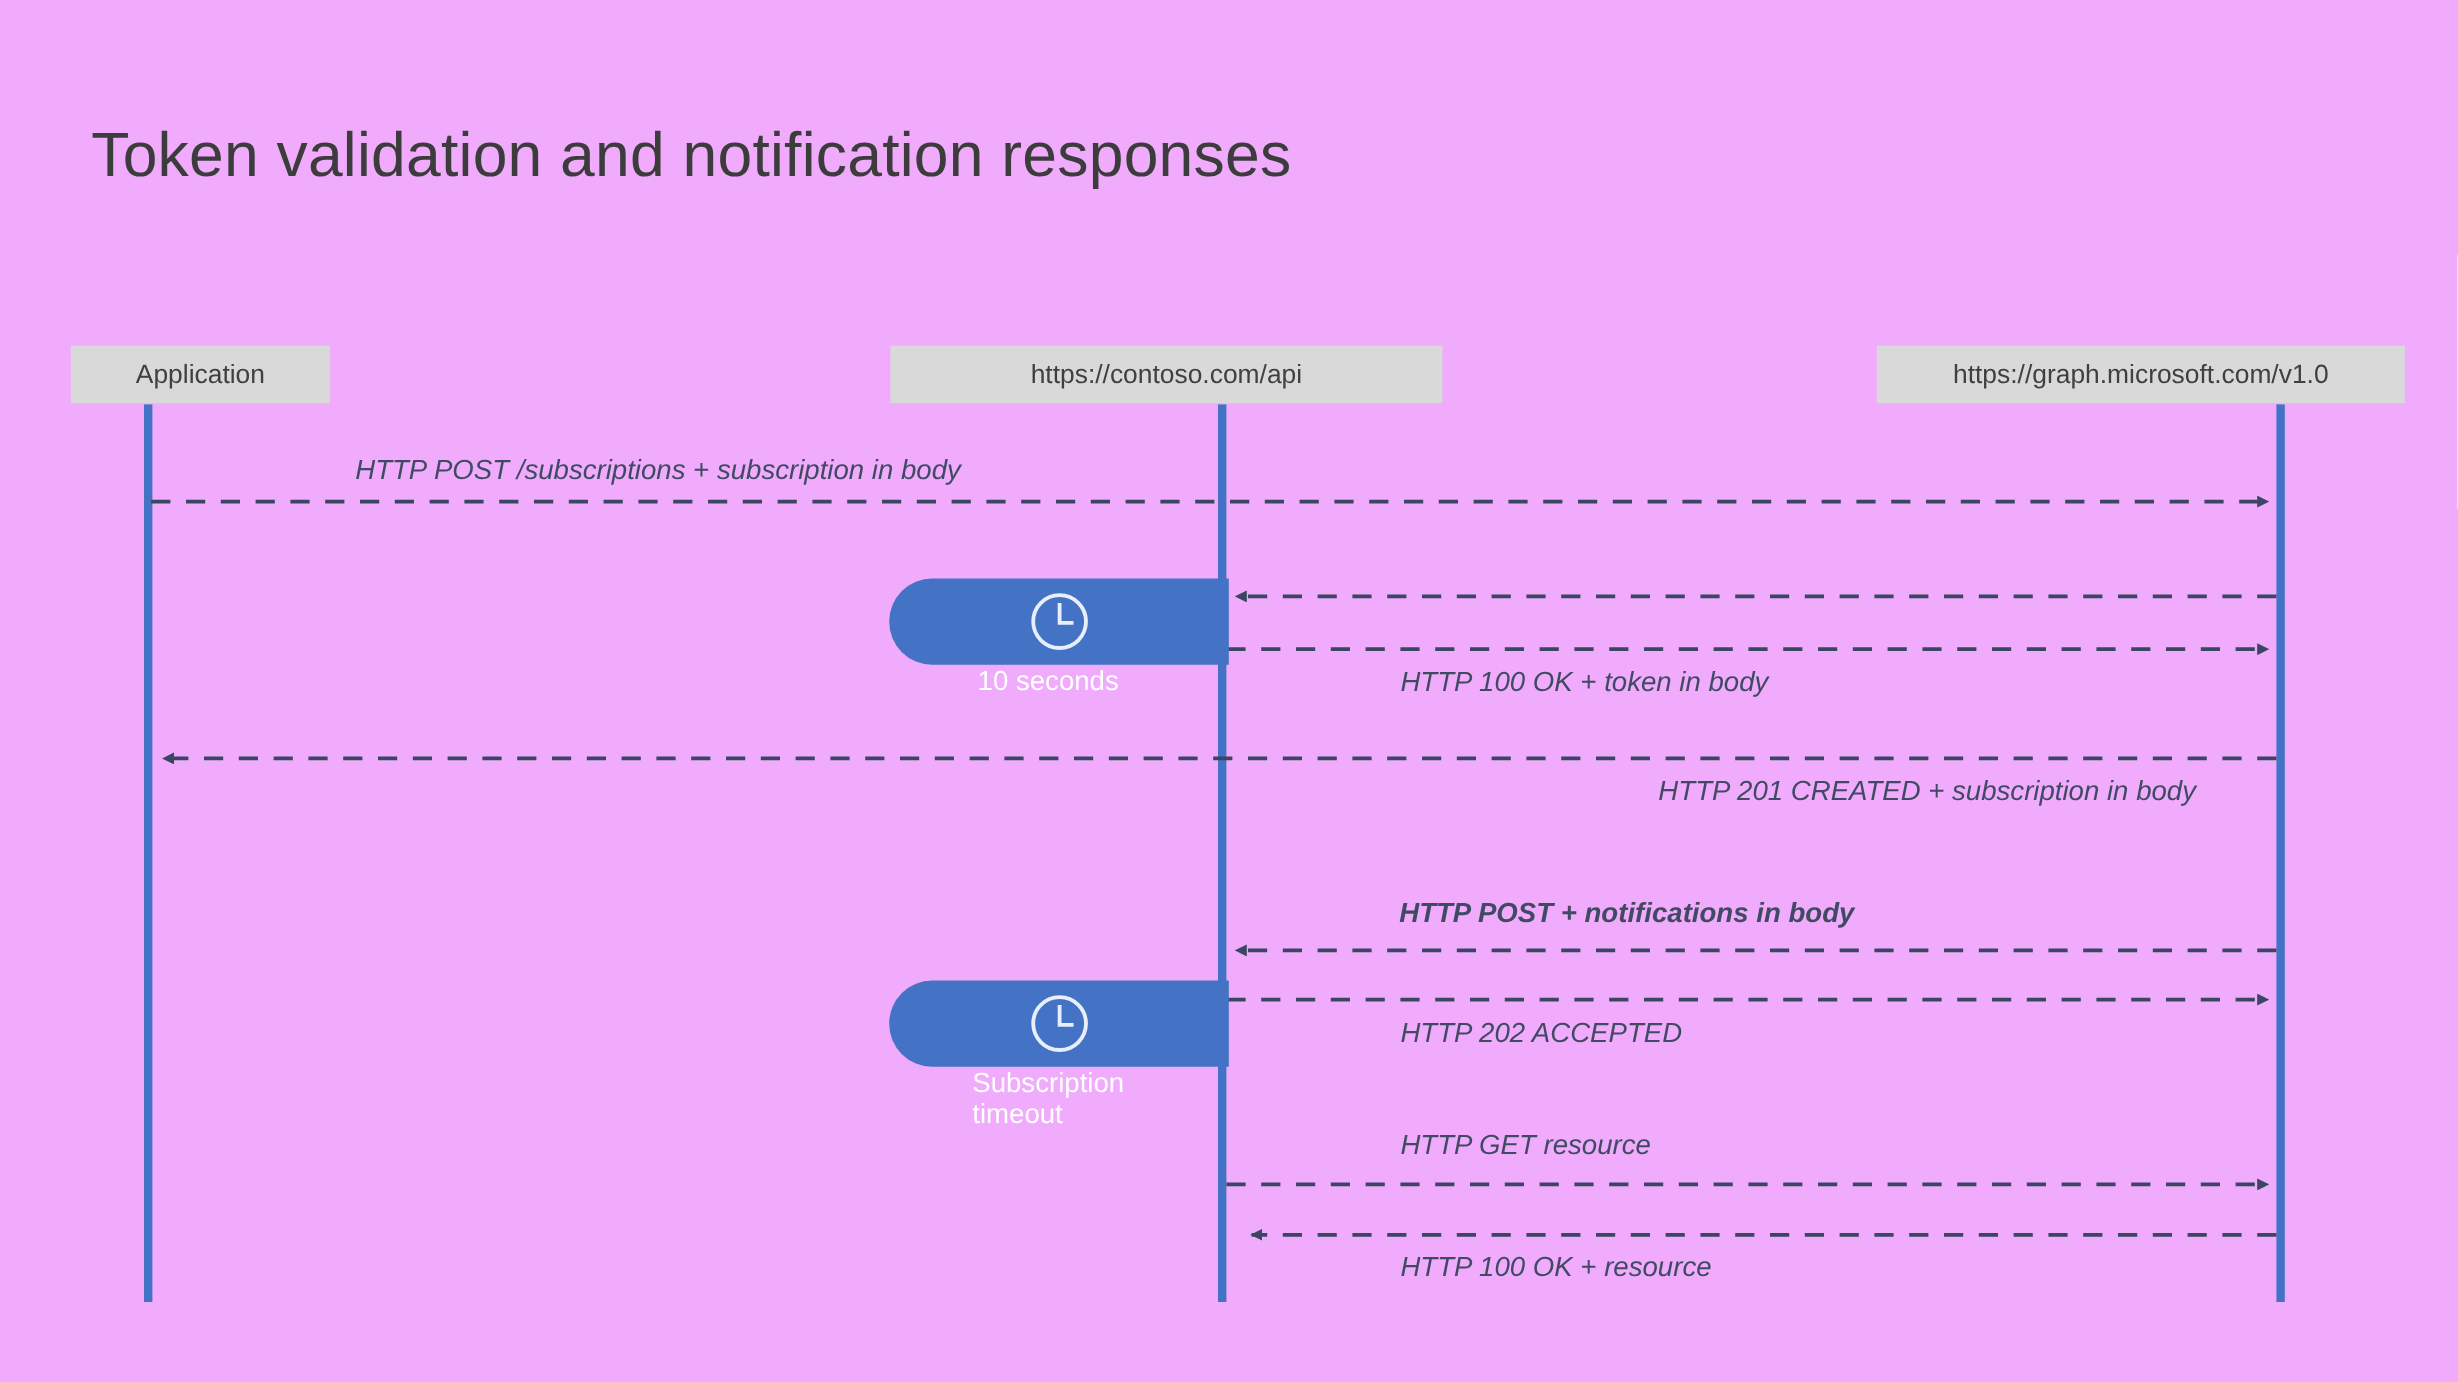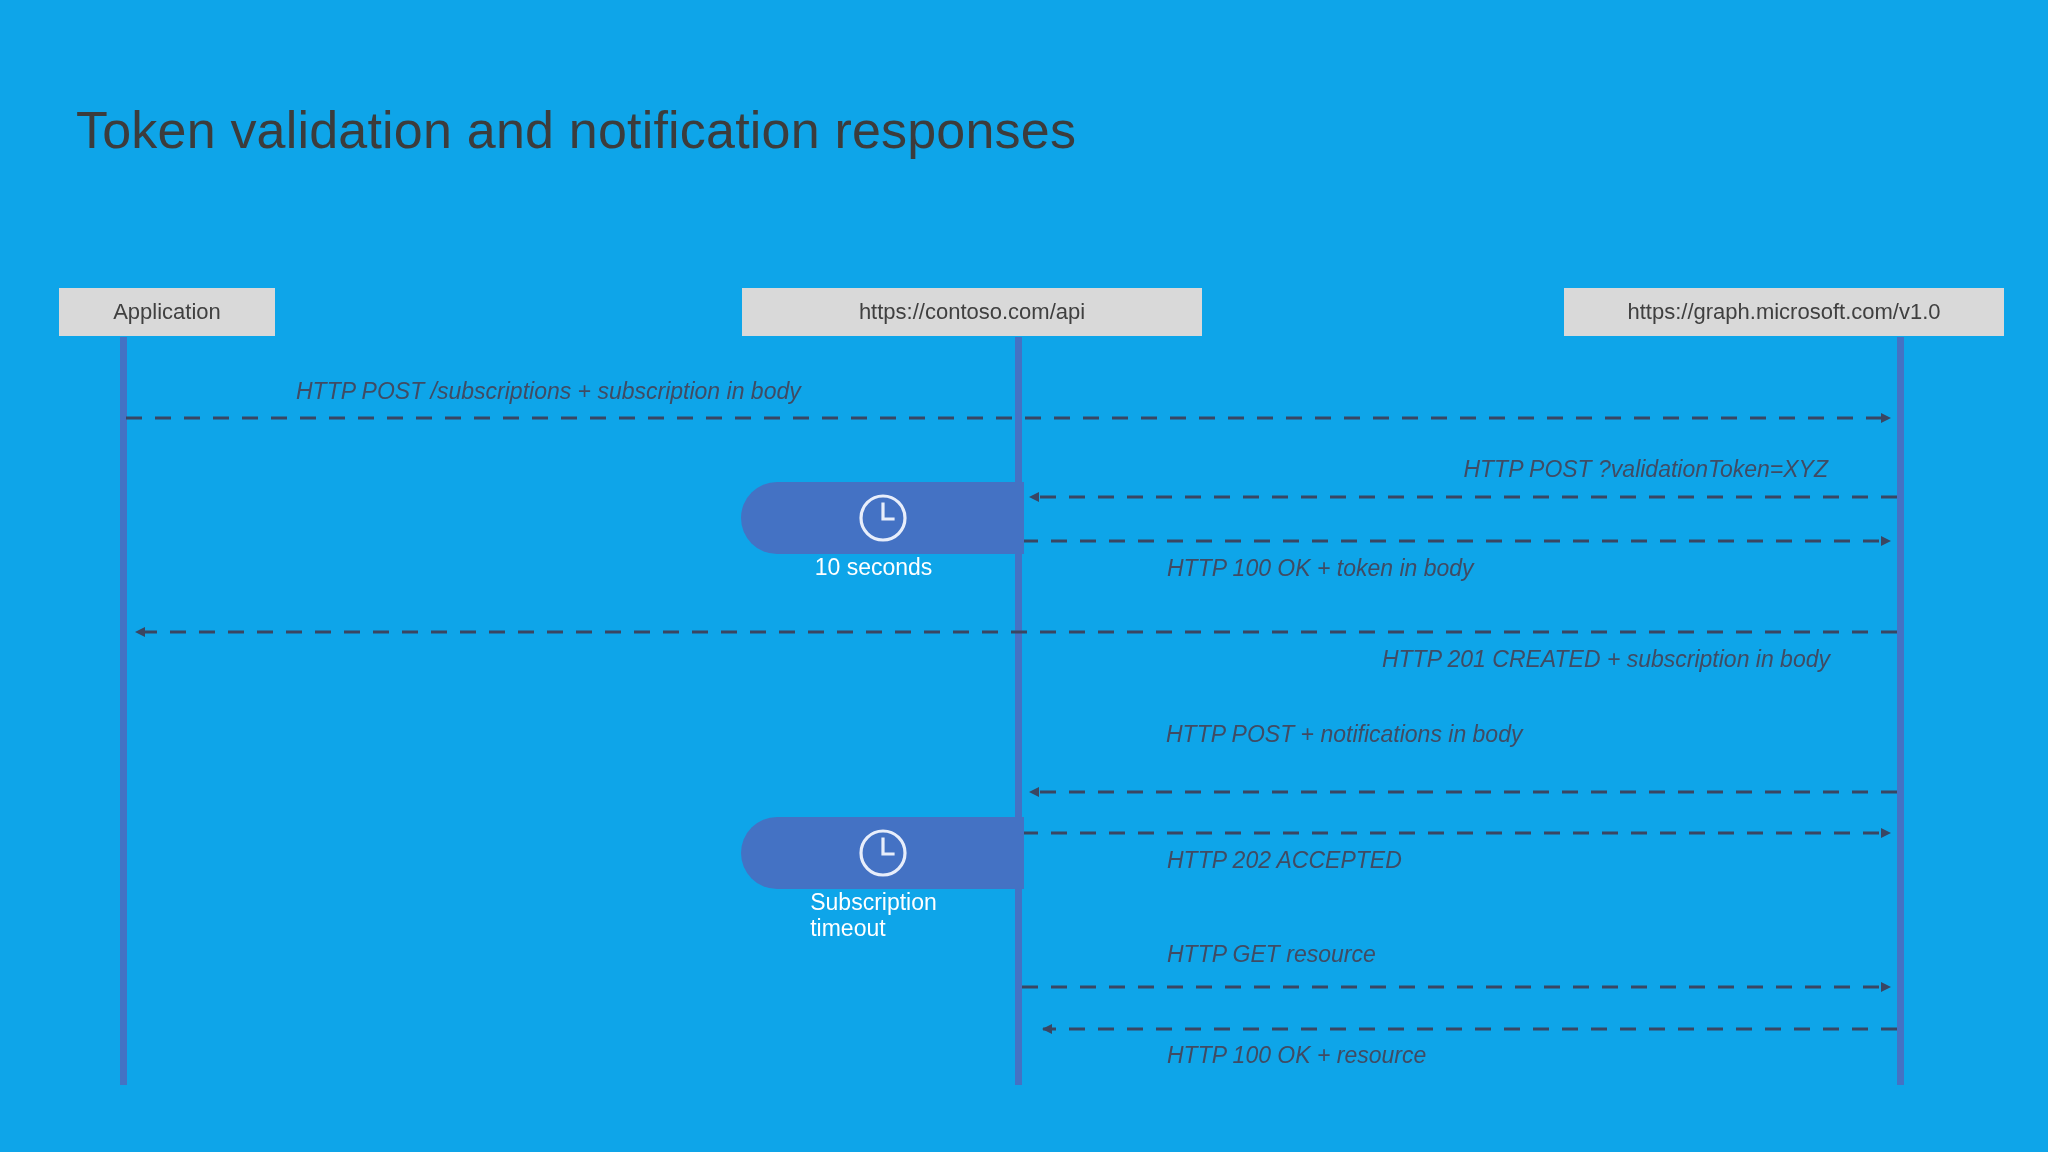--- a/index.html
+++ b/index.html
@@ -7,21 +7,21 @@
     padding: 0;
     background: #ffffff;
   }
   body {
     font-family: "Liberation Sans", sans-serif;
   }
   #slide {
     position: relative;
     width: 2048px;
     height: 1152px;
-    background: #0ea5e9;
+    background: #f0abfc;
     overflow: hidden;
   }
   #page-title {
     position: absolute;
     left: 76px;
     top: 100px;
     font-size: 52px;
     font-weight: 400;
     color: #3c3c3c;
     letter-spacing: 0.2px;
@@ -127,27 +127,26 @@
 
     <line x1="1022" y1="833" x2="1890" y2="833" stroke="#3A4662" stroke-width="3.2" stroke-dasharray="16 13" marker-end="url(#arrow-right)"></line>
 
     <line x1="1022" y1="987" x2="1890" y2="987" stroke="#3A4662" stroke-width="3.2" stroke-dasharray="16 13" marker-end="url(#arrow-right)"></line>
 
     <line x1="1897" y1="1029" x2="1043" y2="1029" stroke="#3A4662" stroke-width="3.2" stroke-dasharray="16 13" marker-end="url(#arrow-left)"></line>
   </svg>
 
   <div class="msg-label" style="left:296px; top:378px;">HTTP POST /subscriptions + subscription in body</div>
 
-  <div class="msg-label right-align" style="left:1828px; top:456px;">HTTP POST ?validationToken=XYZ</div>
 
   <div class="msg-label" style="left:1167px; top:555px;">HTTP 100 OK + token in body</div>
 
   <div class="msg-label right-align" style="left:1830px; top:646px;">HTTP 201 CREATED + subscription in body</div>
 
-  <div class="msg-label" style="left:1166px; top:721px;">HTTP POST + notifications in body</div>
+  <div class="msg-label" style="left:1166px; top:747px;font-weight:bold;">HTTP POST + notifications in body</div>
 
   <div class="msg-label" style="left:1167px; top:847px;">HTTP 202 ACCEPTED</div>
 
   <div class="msg-label" style="left:1167px; top:941px;">HTTP GET resource</div>
 
   <div class="msg-label" style="left:1167px; top:1042px;">HTTP 100 OK + resource</div>
 
   <div class="timer-badge" style="left:741px; top:482px; width:283px;">
     <span class="clock-icon">
       <svg width="56" height="56" viewBox="0 0 56 56" xmlns="http://www.w3.org/2000/svg">

